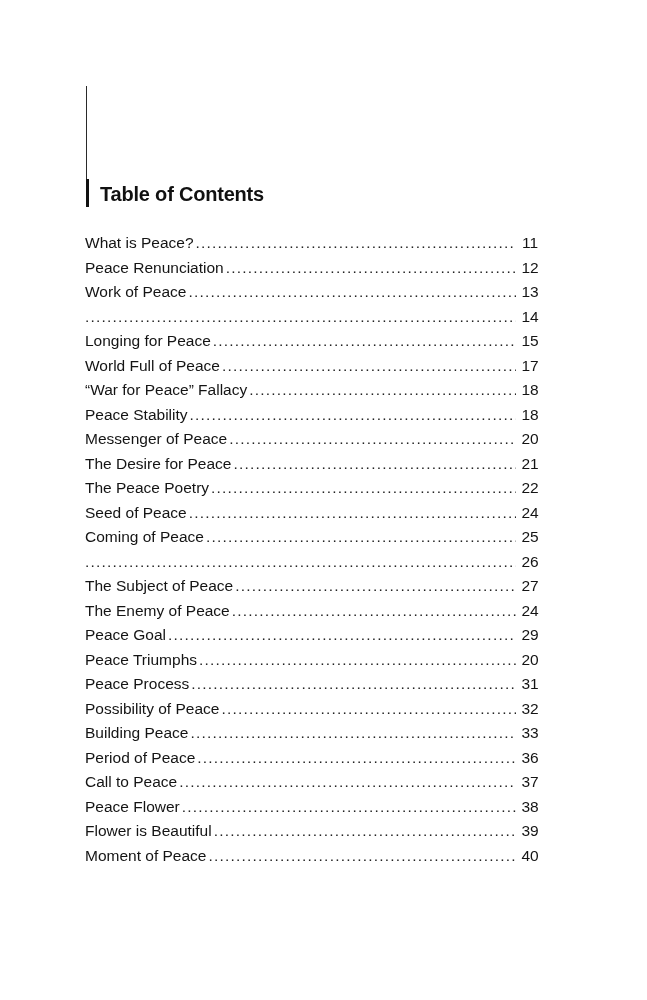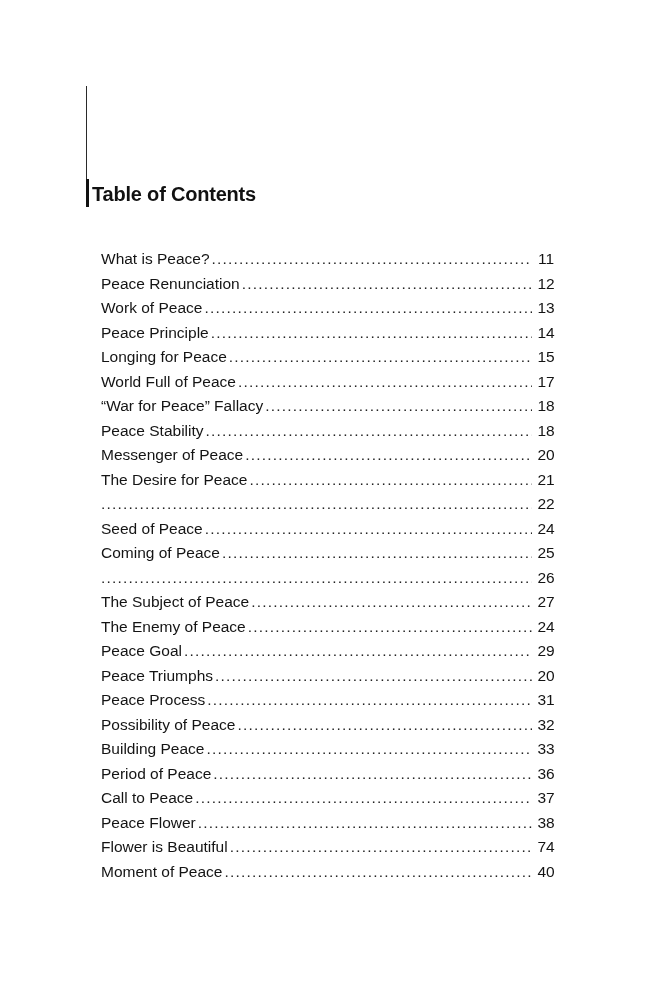--- a/index.html
+++ b/index.html
@@ -26,35 +26,35 @@
     .rule-thick {
       position: absolute;
       left: 86px;
       top: 179px;
       width: 3px;
       height: 28px;
       background: #111111;
     }
     .toc-title {
       position: absolute;
-      left: 92px;
+      left: 100px;
       top: 181px;
       margin: 0;
       font-size: 20px;
       font-weight: bold;
       line-height: 26px;
       letter-spacing: -0.2px;
       color: #111111;
     }
     .toc-list {
       position: absolute;
       left: 85px;
       top: 231px;
       width: 455px;
-      margin: 16px;
+      margin: 0;
       padding: 0;
       list-style: none;
     }
     .toc-entry {
       display: flex;
       align-items: baseline;
       height: 24.5px;
       line-height: 24.5px;
       font-size: 15.5px;
       white-space: nowrap;
@@ -98,21 +98,20 @@
       <span class="label">Peace Renunciation</span>
       <span class="leader"></span>
       <span class="page">12</span>
     </li>
   <li class="toc-entry">
       <span class="label">Work of Peace</span>
       <span class="leader"></span>
       <span class="page">13</span>
     </li>
   <li class="toc-entry">
-      <span class="label">Peace Principle</span>
       <span class="leader"></span>
       <span class="page">14</span>
     </li>
   <li class="toc-entry">
       <span class="label">Longing for Peace</span>
       <span class="leader"></span>
       <span class="page">15</span>
     </li>
   <li class="toc-entry">
       <span class="label">World Full of Peace</span>
@@ -133,20 +132,21 @@
       <span class="label">Messenger of Peace</span>
       <span class="leader"></span>
       <span class="page">20</span>
     </li>
   <li class="toc-entry">
       <span class="label">The Desire for Peace</span>
       <span class="leader"></span>
       <span class="page">21</span>
     </li>
   <li class="toc-entry">
+      <span class="label">The Peace Poetry</span>
       <span class="leader"></span>
       <span class="page">22</span>
     </li>
   <li class="toc-entry">
       <span class="label">Seed of Peace</span>
       <span class="leader"></span>
       <span class="page">24</span>
     </li>
   <li class="toc-entry">
       <span class="label">Coming of Peace</span>
@@ -203,20 +203,20 @@
       <span class="page">37</span>
     </li>
   <li class="toc-entry">
       <span class="label">Peace Flower</span>
       <span class="leader"></span>
       <span class="page">38</span>
     </li>
   <li class="toc-entry">
       <span class="label">Flower is Beautiful</span>
       <span class="leader"></span>
-      <span class="page">74</span>
+      <span class="page">39</span>
     </li>
   <li class="toc-entry">
       <span class="label">Moment of Peace</span>
       <span class="leader"></span>
       <span class="page">40</span>
     </li>
 </ul>
 
 </body></html>

